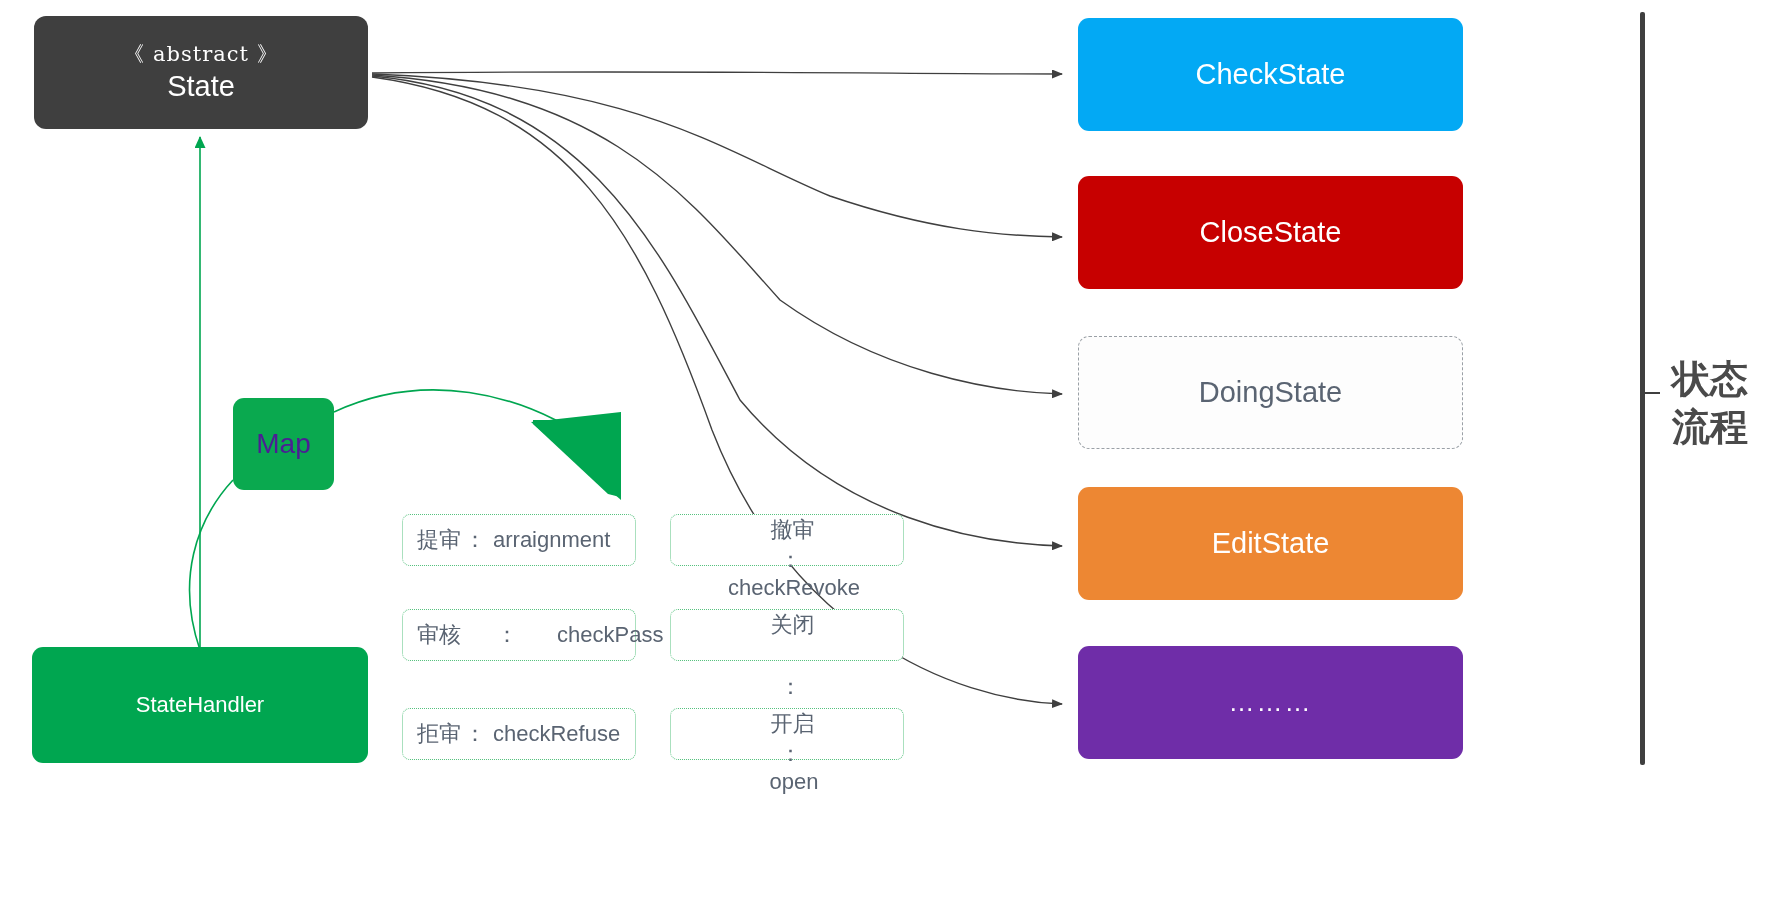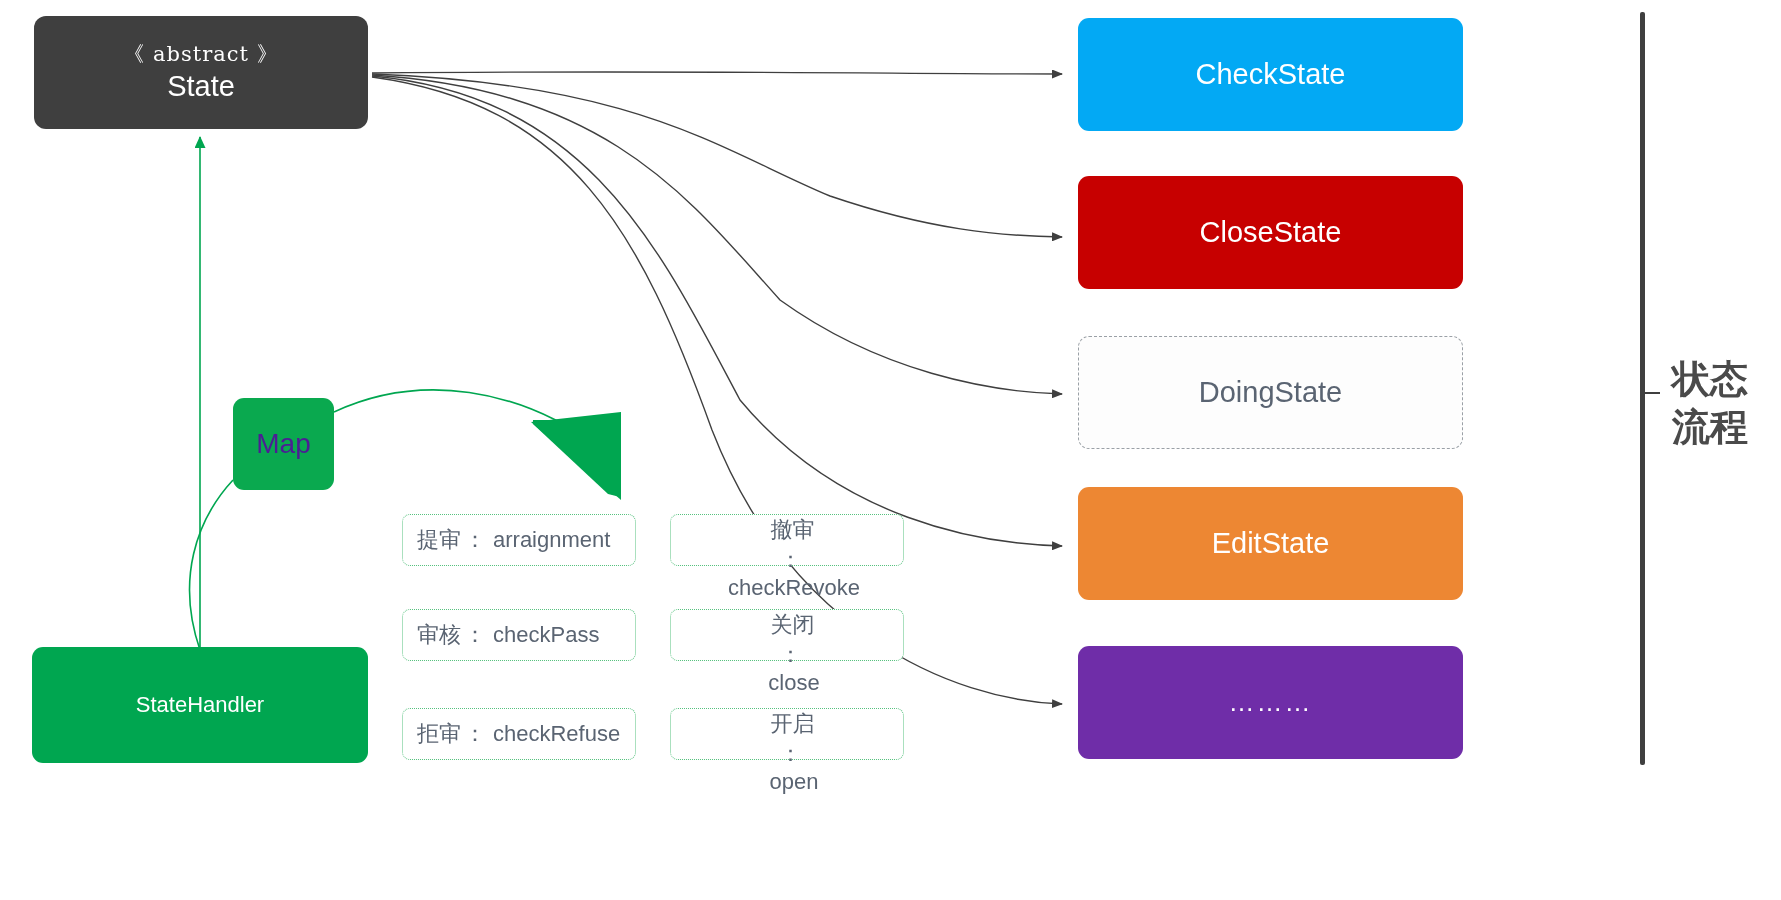--- a/index.html
+++ b/index.html
@@ -122,21 +122,21 @@
     font-size: 22px;
     white-space: nowrap;
   }
   .method-box .cn { margin-right: 3px; }
   .method-box .colon { margin-right: 7px; }
   .method-box .en { }
 
   .mcol-a { left: 402px; }
   .mcol-b { left: 670px; flex-direction: column; }
   .mrow-1 { top: 514px; }
-  .mrow-2 { top: 609px; }
+  .mrow-2 { top: 609px; gap: 32px; }
   .mrow-3 { top: 708px; }
 
   
   #bracket-line {
     position: absolute;
     left: 1640px;
     top: 12px;
     width: 5px;
     height: 753px;
     background: #3f3f3f;

